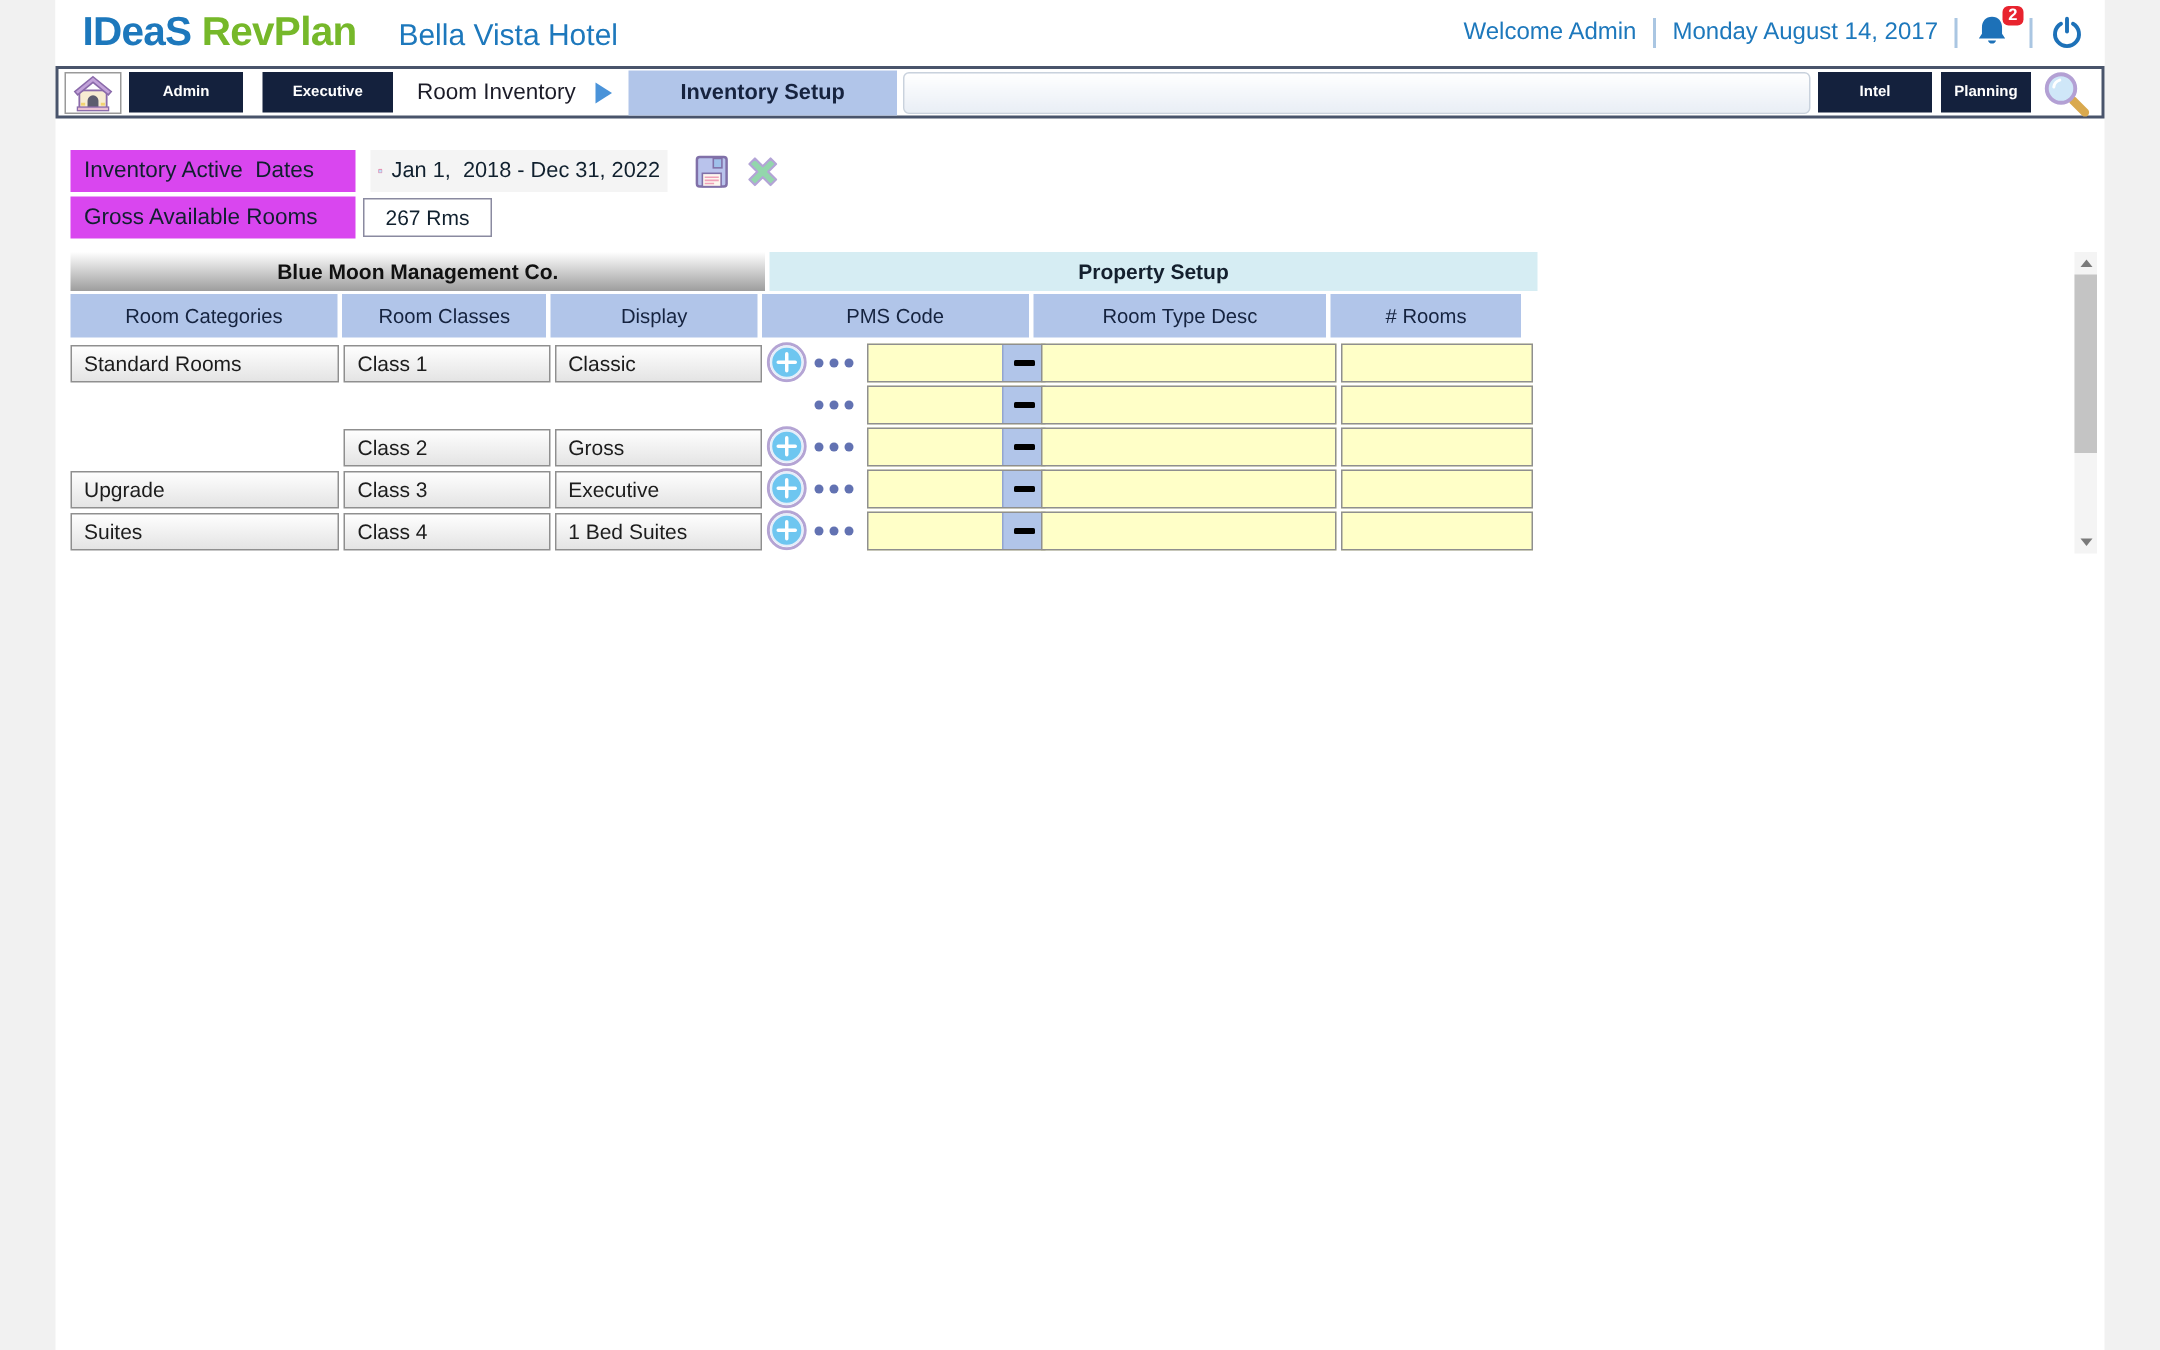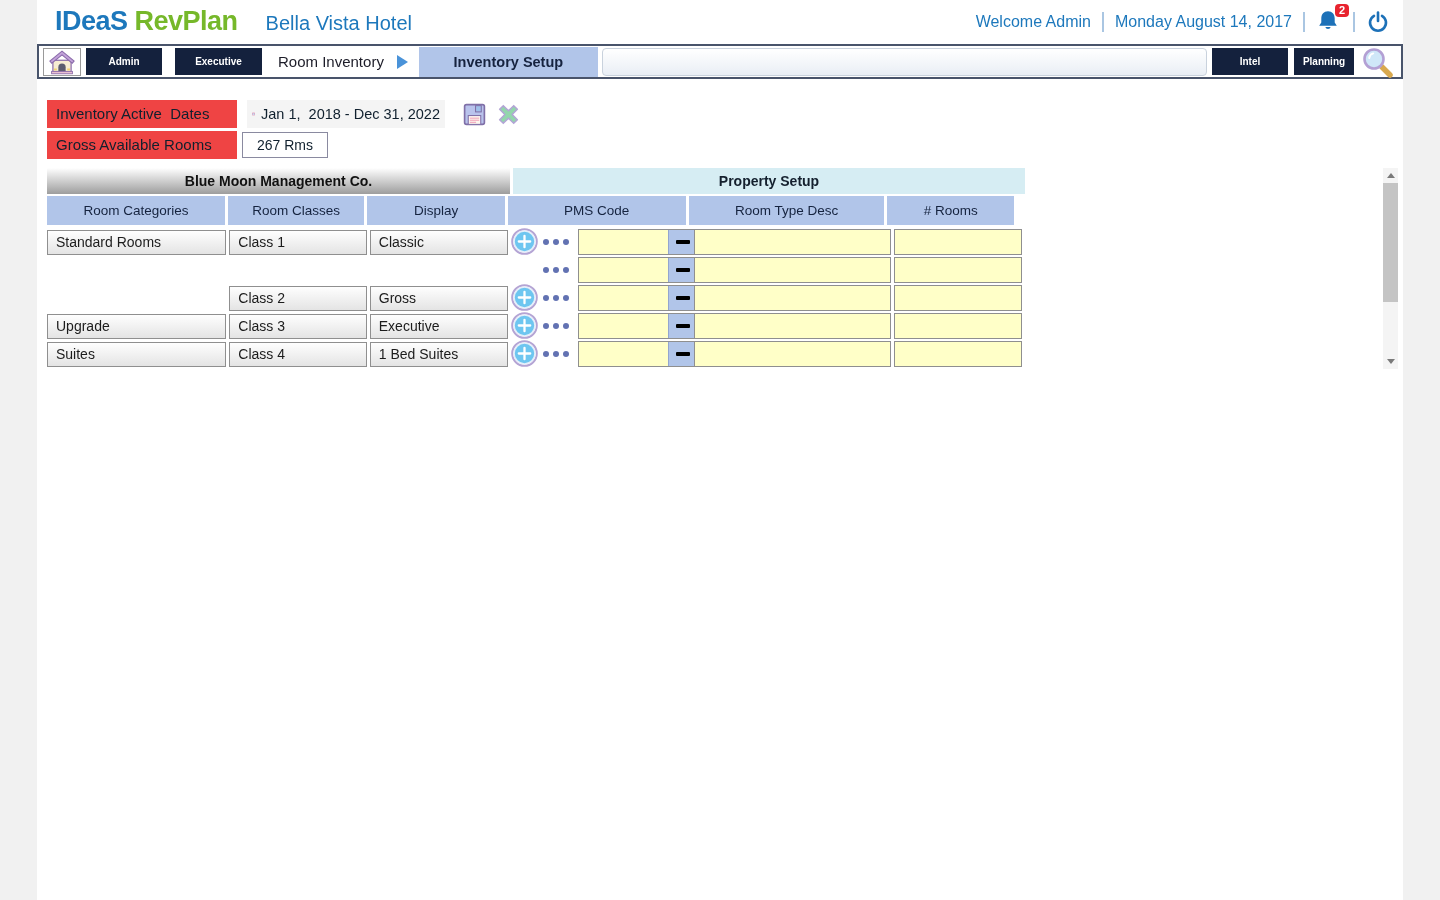--- a/index.html
+++ b/index.html
@@ -96,21 +96,21 @@
     background: linear-gradient(#ffffff, #e9eef5);
   }
   .search-wrap { width: 32px; height: 32px; margin: 0 5px 0 7px; cursor: pointer; }
 
   
   .ctrl-row { display: flex; align-items: center; margin-left: 10px; }
   .row-dates { margin-top: 21px; }
   .row-rooms { margin-top: 3px; }
   .ctrl-label {
     width: 190px; height: 28px;
-    background: #ef4444;
+    background: #d946ef;
     font-size: 15px; color: #10202e;
     line-height: 28px; padding-left: 9px;
     white-space: pre;
   }
   .date-field {
     margin-left: 10px;
     width: 198px; height: 28px;
     background: #f4f4f4;
     display: flex; align-items: center;
     padding: 0 5px; gap: 6px;

